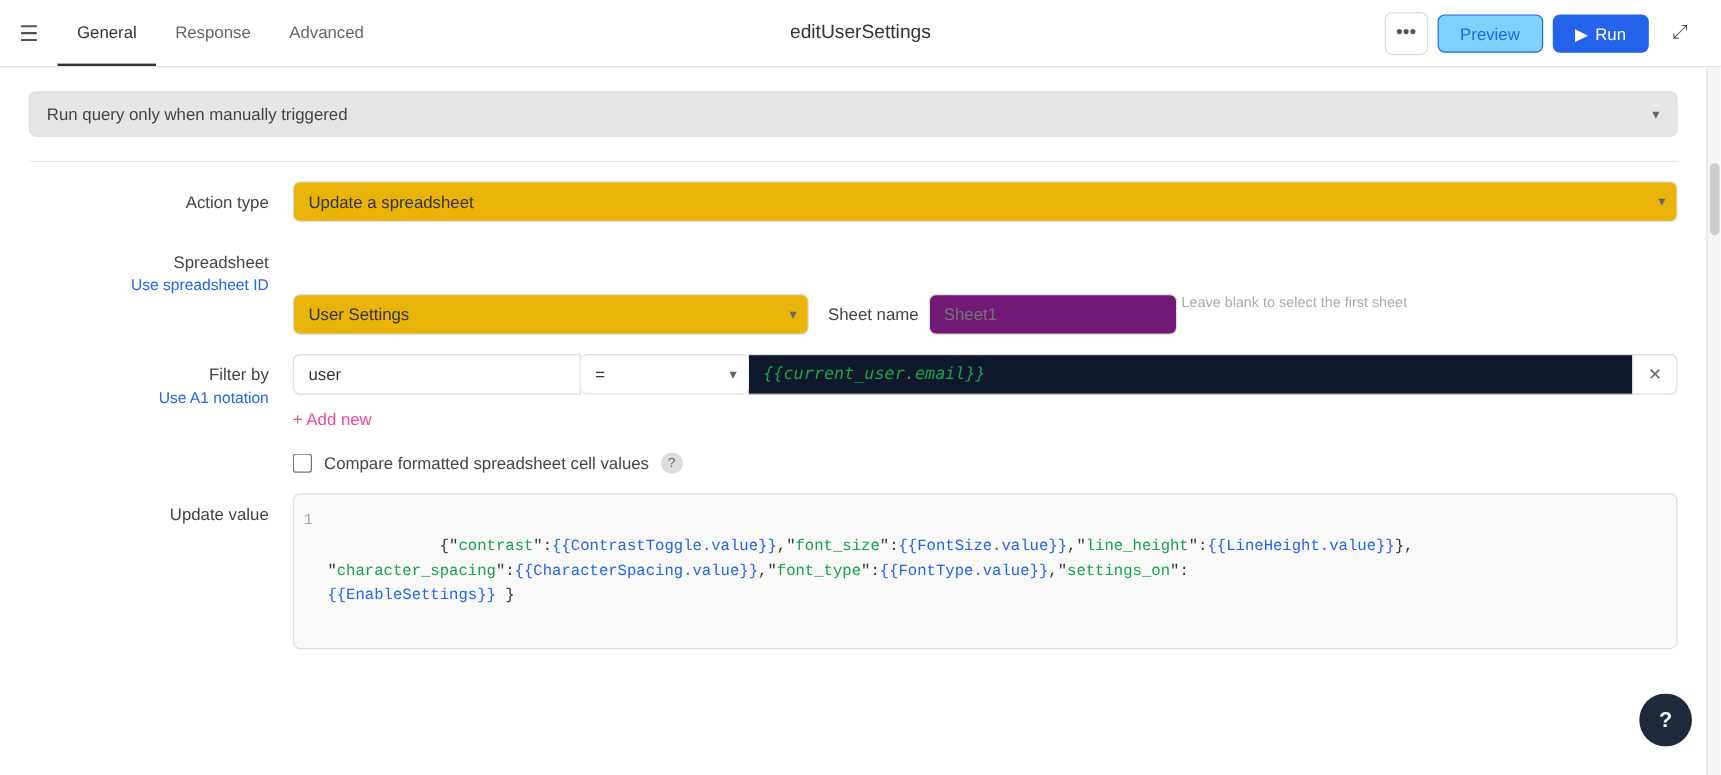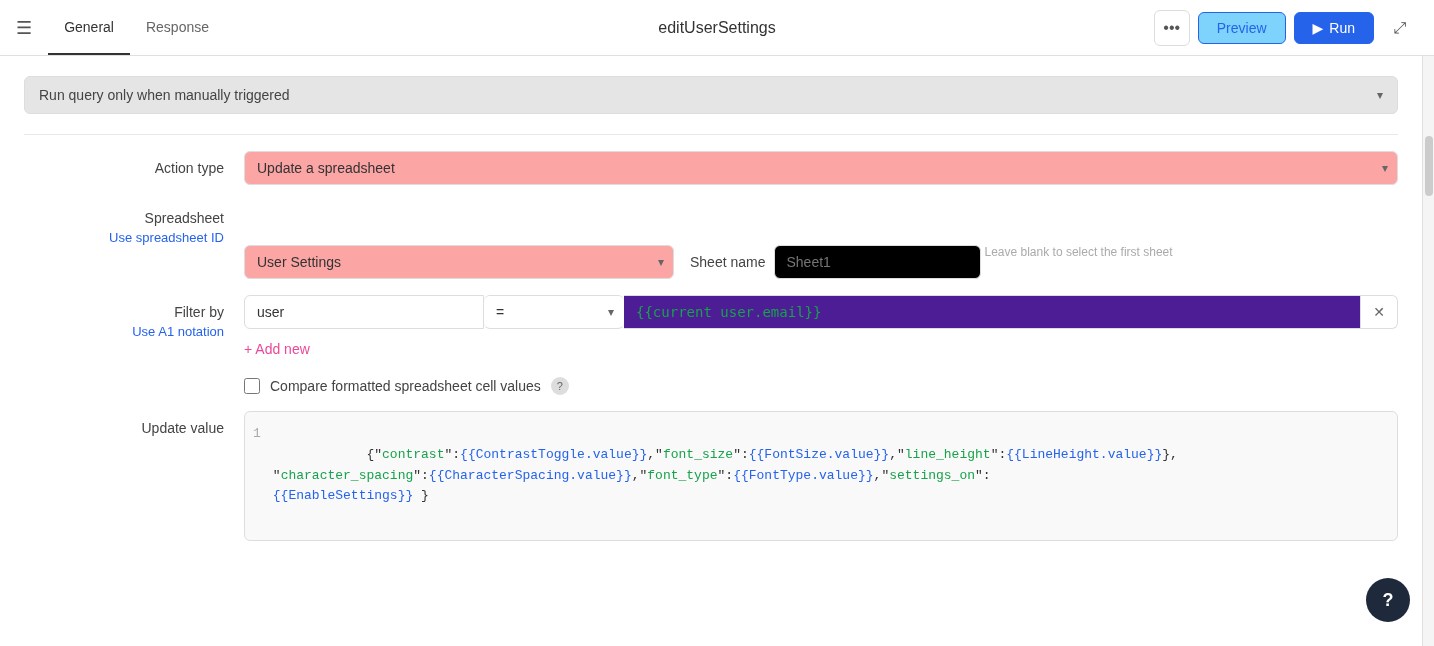--- a/index.html
+++ b/index.html
@@ -204,21 +204,21 @@
       font-size: 12px;
     }
     .select-wrapper.full-width {
       width: 100%;
     }
     select {
       width: 100%;
       padding: 8px 30px 8px 12px;
       border: 1px solid #ddd;
       border-radius: 6px;
-      background: #fca5a5;
+      background: #eab308;
       font-size: 14px;
       color: #333;
       appearance: none;
       cursor: pointer;
     }
 
     
     .spreadsheet-row {
       display: flex;
       align-items: flex-start;
@@ -244,21 +244,21 @@
       font-size: 14px;
       white-space: nowrap;
     }
     .sheet-name-input {
       flex: 1;
       padding: 8px 12px;
       border: 1px solid #ddd;
       border-radius: 6px;
       font-size: 14px;
       color: #aaa;
-      background: #000000;
+      background: #701a75;
     }
     .sheet-hint {
       color: #aaa;
       font-size: 12px;
       text-align: right;
     }
 
     
     .filter-row {
       display: flex;
@@ -301,22 +301,23 @@
       cursor: pointer;
     }
     .filter-value {
       flex: 1;
       padding: 8px 12px;
       border: 1px solid #ddd;
       border-left: none;
       border-radius: 0;
       font-size: 14px;
       color: #16a34a;
-      background: #4c1d95;
+      background: #0f172a;
       font-family: monospace;
+      font-style: italic;
     }
     .filter-close {
       padding: 8px 12px;
       border: 1px solid #ddd;
       border-left: none;
       border-radius: 0 6px 6px 0;
       background: #fff;
       cursor: pointer;
       color: #666;
       font-size: 14px;
@@ -413,20 +414,23 @@
 <body>
 
 <div class="header">
   <div class="header-tabs">
     <span class="sidebar-toggle">☰</span>
     <div class="tab active">
       <span>General</span>
     </div>
     <div class="tab">
       <span>Response</span>
+    </div>
+    <div class="tab">
+      <span>Advanced</span>
     </div>
   </div>
 
   <div class="header-title">editUserSettings</div>
 
   <div class="header-actions">
     <button class="btn-dots">
       <span>•••</span>
     </button>
     <button class="btn-preview">

